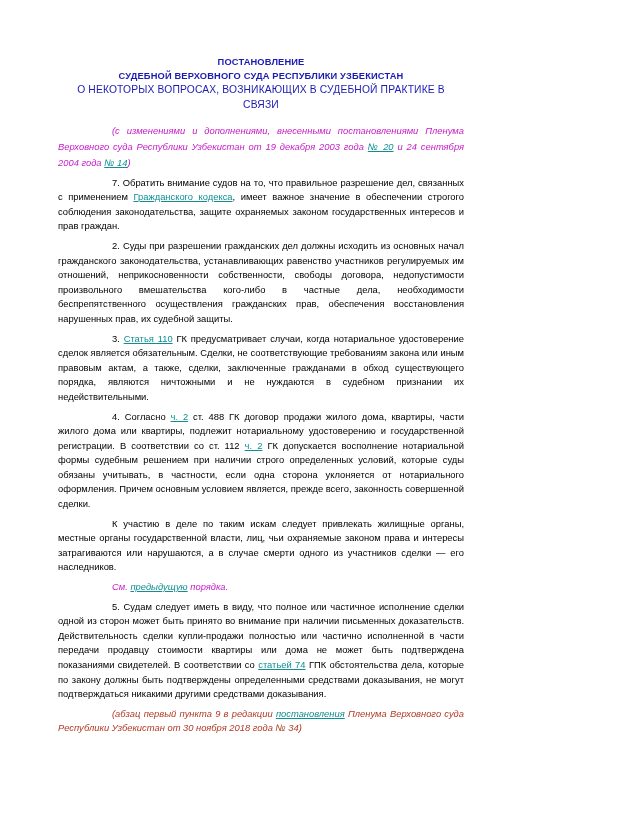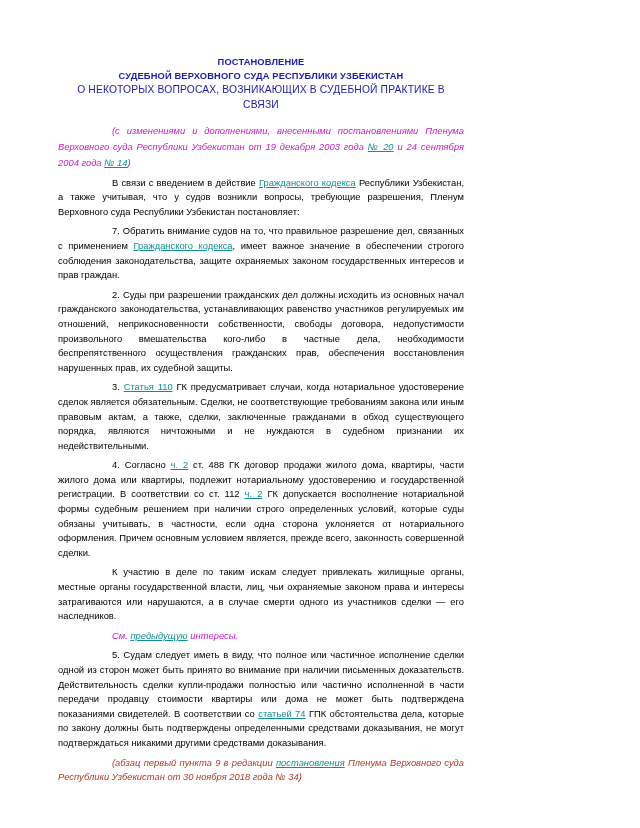--- a/index.html
+++ b/index.html
@@ -129,29 +129,28 @@
     <div class="title-line-1">ПОСТАНОВЛЕНИЕ</div>
     <div class="title-line-2">СУДЕБНОЙ ВЕРХОВНОГО СУДА РЕСПУБЛИКИ УЗБЕКИСТАН</div>
     <div class="title-line-3">О НЕКОТОРЫХ ВОПРОСАХ, ВОЗНИКАЮЩИХ В СУДЕБНОЙ ПРАКТИКЕ В СВЯЗИ</div>
   </div>
 
   <div class="comment-block">
     <div class="comment-body"><span>(с изменениями и дополнениями, внесенными постановлениями Пленума Верховного суда Республики Узбекистан от 19 декабря 2003 года </span><span class="lnk">№ 20</span><span> и 24 сентября 2004 года </span><span class="lnk">№ 14</span><span>)</span></div>
   </div>
 
   <div id="paras-before">
-      <div class="para"><span>В связи с введением в действие </span><span class="lnk">Гражданского кодекса</span><span> Республики Узбекистан, а также учитывая, что у судов возникли вопросы, требующие разрешения, Пленум Верховного суда Республики Узбекистан постановляет:</span></div>
       <div class="para"><span>7. Обратить внимание судов на то, что правильное разрешение дел, связанных с применением </span><span class="lnk">Гражданского кодекса</span><span>, имеет важное значение в обеспечении строгого соблюдения законодательства, защите охраняемых законом государственных интересов и прав граждан.</span></div>
       <div class="para"><span>2. Суды при разрешении гражданских дел должны исходить из основных начал гражданского законодательства, устанавливающих равенство участников регулируемых им отношений, неприкосновенности собственности, свободы договора, недопустимости произвольного вмешательства кого-либо в частные дела, необходимости беспрепятственного осуществления гражданских прав, обеспечения восстановления нарушенных прав, их судебной защиты.</span></div>
       <div class="para"><span>3. </span><span class="lnk">Статья 110</span><span> ГК предусматривает случаи, когда нотариальное удостоверение сделок является обязательным. Сделки, не соответствующие требованиям закона или иным правовым актам, а также, сделки, заключенные гражданами в обход существующего порядка, являются ничтожными и не нуждаются в судебном признании их недействительными.</span></div>
       <div class="para"><span>4. Согласно </span><span class="lnk">ч. 2</span><span> ст. 488 ГК договор продажи жилого дома, квартиры, части жилого дома или квартиры, подлежит нотариальному удостоверению и государственной регистрации. В соответствии со ст. 112 </span><span class="lnk">ч. 2</span><span> ГК допускается восполнение нотариальной формы судебным решением при наличии строго определенных условий, которые суды обязаны учитывать, в частности, если одна сторона уклоняется от нотариального оформления. Причем основным условием является, прежде всего, законность совершенной сделки.</span></div>
       <div class="para"><span>К участию в деле по таким искам следует привлекать жилищные органы, местные органы государственной власти, лиц, чьи охраняемые законом права и интересы затрагиваются или нарушаются, а в случае смерти одного из участников сделки — его наследников.</span></div>
     </div>
 
-  <div class="see-prev"><span>См. </span><span class="lnk">предыдущую</span><span> интересы.</span></div>
+  <div class="see-prev"><span>См. </span><span class="lnk">предыдущую</span><span> порядка.</span></div>
 
   <div id="paras-after">
       <div class="para"><span>5. Судам следует иметь в виду, что полное или частичное исполнение сделки одной из сторон может быть принято во внимание при наличии письменных доказательств. Действительность сделки купли-продажи полностью или частично исполненной в части передачи продавцу стоимости квартиры или дома не может быть подтверждена показаниями свидетелей. В соответствии со </span><span class="lnk">статьей 74</span><span> ГПК обстоятельства дела, которые по закону должны быть подтверждены определенными средствами доказывания, не могут подтверждаться никакими другими средствами доказывания.</span></div>
     </div>
 
   <div class="amend-note"><span>(абзац первый пункта 9 в редакции </span><span class="lnk">постановления</span><span> Пленума Верховного суда Республики Узбекистан от 30 ноября 2018 года № 34)</span></div>
 
 </div>
 
 </body></html>

